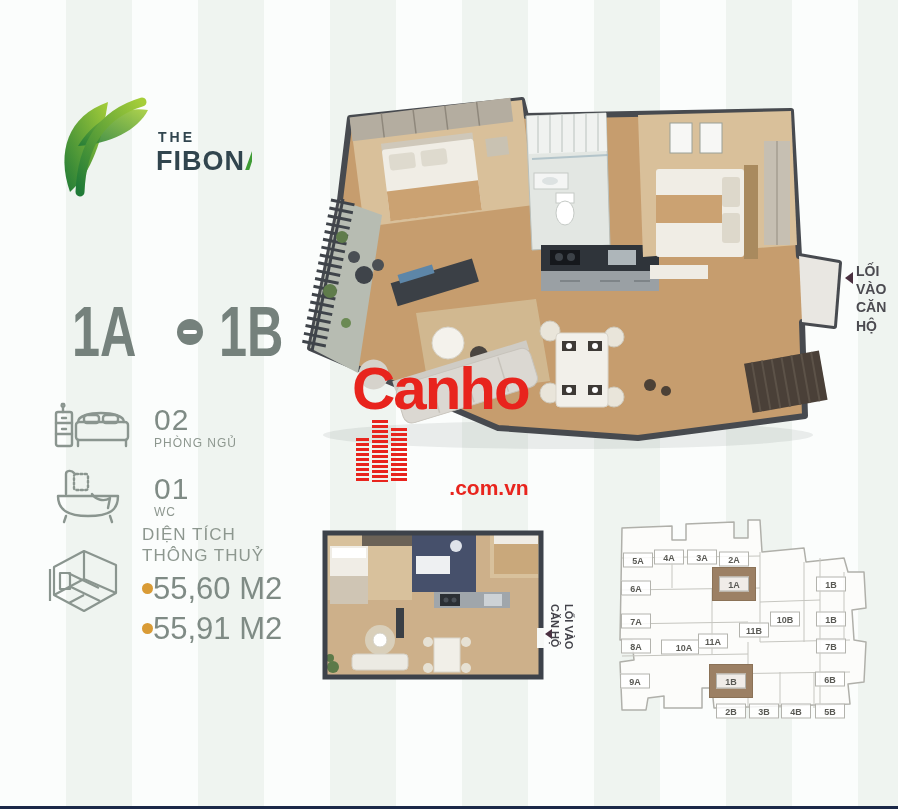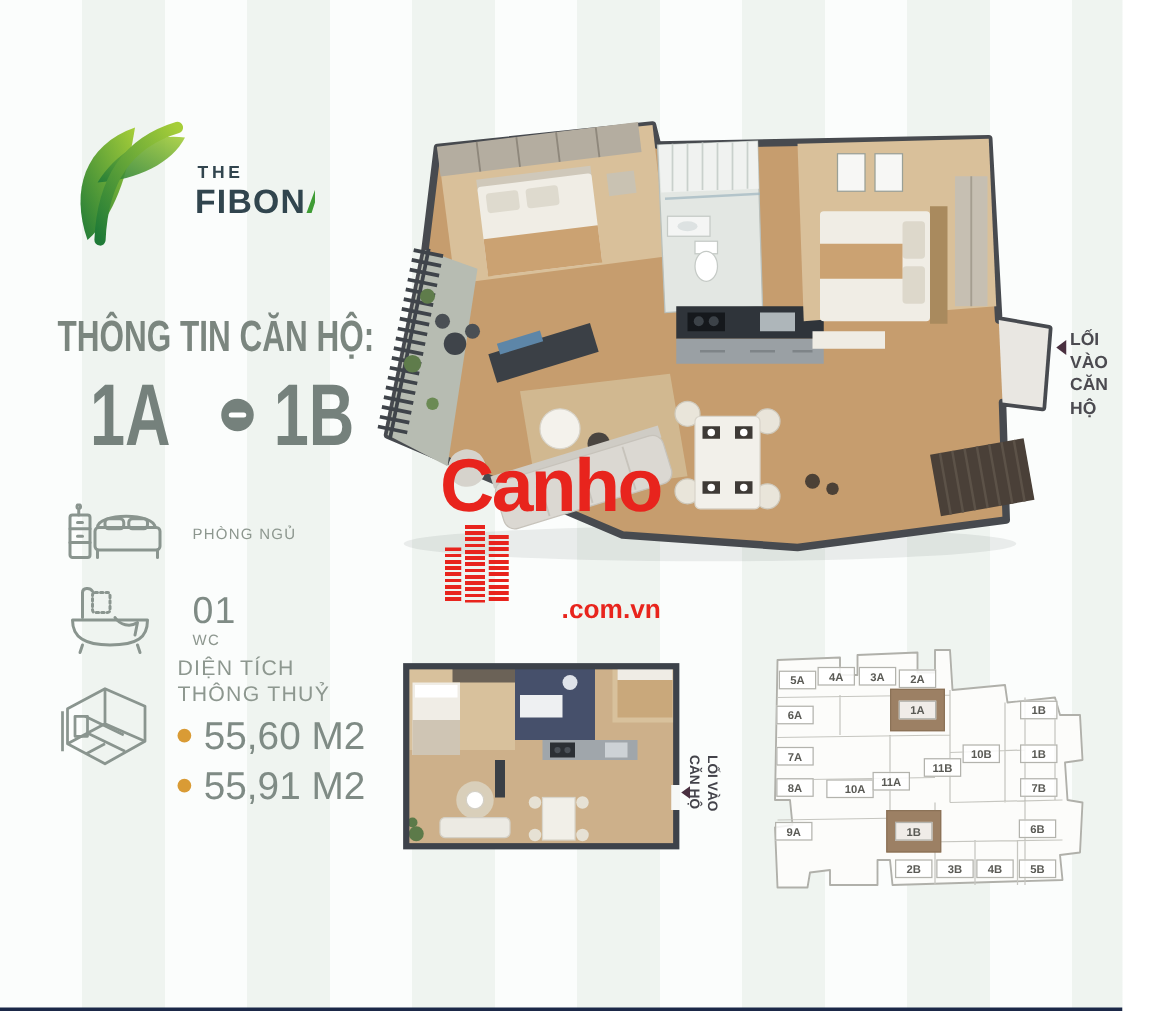--- a/index.html
+++ b/index.html
@@ -21,41 +21,41 @@
   #minus-chip{width:26px;height:26px;border-radius:50%;background:#75817c;position:relative;}
   #minus-chip::after{content:"";position:absolute;left:6px;top:11px;width:14px;height:4px;border-radius:2px;background:#fff;}
   .spec-row{display:flex;align-items:center;gap:18px;}
   .spec-count{font-size:30px;color:#7f8b85;letter-spacing:1px;line-height:1.05;}
   .spec-label{font-size:12px;color:#8d978f;letter-spacing:1px;}
   .spec-icon svg{display:block;}
   #bed-row{left:52px;top:398px;}
   #wc-row{left:52px;top:466px;}
   #area-row{left:44px;top:524px;}
   .area-label{font-size:17px;color:#8d978f;letter-spacing:1px;line-height:1.25;}
-  .area-val{display:flex;align-items:center;gap:10px;margin-top:4px;}
+  .area-val{display:flex;align-items:center;margin-top:4px;}
   .area-num{font-size:31px;color:#7f8b85;}
   .bullet{width:11px;height:11px;border-radius:50%;}
   
   #plan3d{left:298px;top:85px;}
   #entr3d{left:856px;top:262px;font-size:14px;font-weight:bold;color:#4b4a50;line-height:1.3;}
   #entr3d-arrow{left:845px;top:272px;width:0;height:0;border-right:8px solid #4a3040;border-top:6px solid transparent;border-bottom:6px solid transparent;}
   
   #watermark{left:352px;top:362px;display:flex;align-items:flex-start;flex-direction:column;}
   #wm-name{font-size:60px;font-weight:bold;letter-spacing:-2px;line-height:.9;}
   #wm-icon{display:flex;align-items:flex-end;gap:3px;margin:4px 0 0 4px;height:62px;}
   .wm-col{background:repeating-linear-gradient(#e8241d 0 3px,rgba(0,0,0,0) 3px 5px);}
   #wm-suffix{font-size:21px;font-weight:bold;margin:-6px 0 10px -60px;align-self:flex-end;}
   
   #plan2d{left:322px;top:530px;}
   #entr2d{left:575px;top:604px;transform:rotate(90deg);transform-origin:0 0;font-size:11px;font-weight:bold;color:#43434a;line-height:1.25;white-space:nowrap;}
   #entr2d-arrow{left:545px;top:629px;width:0;height:0;border-right:7px solid #4a3040;border-top:5px solid transparent;border-bottom:5px solid transparent;}
   
   #keyplan{left:608px;top:512px;width:270px;height:210px;}
   #keyplan svg{position:absolute;left:0;top:0;}
-  #unit-layer{position:absolute;left:0;top:0;width:100%;height:100%;}
+  #unit-layer{position:absolute;left:0;top:16px;width:100%;height:100%;}
   .unit-chip{position:absolute;transform:translate(-50%,-50%);min-width:24px;height:13px;padding:0 2px;
     background:rgba(255,255,255,.85);border:1px solid #b3b3ad;color:#5a5a55;font-size:9px;font-weight:bold;
     display:flex;align-items:center;justify-content:center;z-index:3;}
   .unit-cell{position:absolute;transform:translate(-50%,-50%);width:42px;height:32px;border:1px solid #8b7257;z-index:2;}
   #footer-line{left:0;bottom:0;width:100%;height:3px;}
 </style>
 </head>
 <body>
 
 <div id="stage">
@@ -69,23 +69,20 @@
         </linearGradient>
       </defs>
       <path d="M28,102 C14,62 26,26 66,12 C60,50 50,82 28,102 Z" fill="url(#lg)"></path>
       <path d="M36,56 C52,30 78,16 106,20 C96,40 68,54 36,56 Z" fill="url(#lg)" opacity=".9"></path>
       <path d="M100,12 C60,24 40,54 38,102" stroke="url(#lg)" stroke-width="9" fill="none" stroke-linecap="round"></path>
       <text x="116" y="52" class="logo-the">THE</text>
       <text x="114" y="80" class="logo-name"><tspan>FIBON</tspan><tspan class="logo-lambda">Λ</tspan><tspan>N</tspan></text>
     </svg>
   </div>
 
-  <div class="abs" id="info-heading">
-    <span class="cond">THÔNG TIN CĂN HỘ:</span>
-  </div>
   <div class="abs" id="unit-row">
     <span class="unit-big"><span class="cond">1A</span></span>
     <span id="minus-chip"></span>
     <span class="unit-big"><span class="cond">1B</span></span>
   </div>
 
   <div class="abs spec-row" id="bed-row">
     <span class="spec-icon">
       <svg width="84" height="58" viewBox="0 0 84 58" fill="none" stroke="#8a958f" stroke-width="2.4" stroke-linecap="round" stroke-linejoin="round">
         <path d="M10,6 C8,10 14,10 12,6 Z M11,10 V14"></path>
@@ -96,20 +93,21 @@
           <line x1="10" y1="31" x2="14" y2="31"></line>
         <path d="M26,24 C26,12 72,12 72,24"></path>
           <rect x="24" y="24" width="52" height="18" rx="3"></rect>
         <rect x="32" y="17" width="15" height="8" rx="3"></rect>
           <rect x="51" y="17" width="15" height="8" rx="3"></rect>
         <line x1="26" y1="42" x2="26" y2="48"></line>
           <line x1="74" y1="42" x2="74" y2="48"></line>
       </svg>
     </span>
     <span>
+      <div class="spec-count">02</div>
       <div class="spec-label">PHÒNG NGỦ</div>
     </span>
   </div>
 
   <div class="abs spec-row" id="wc-row">
     <span class="spec-icon">
       <svg width="84" height="60" viewBox="0 0 84 60" fill="none" stroke="#8a958f" stroke-width="2.4" stroke-linecap="round" stroke-linejoin="round">
         <path d="M14,28 V8 C14,4 20,4 22,7"></path>
         <rect x="22" y="8" width="14" height="16" rx="2" stroke-dasharray="2 2.4"></rect>
         <path d="M6,30 H66 C66,44 58,50 36,50 C16,50 6,44 6,30 Z"></path>

